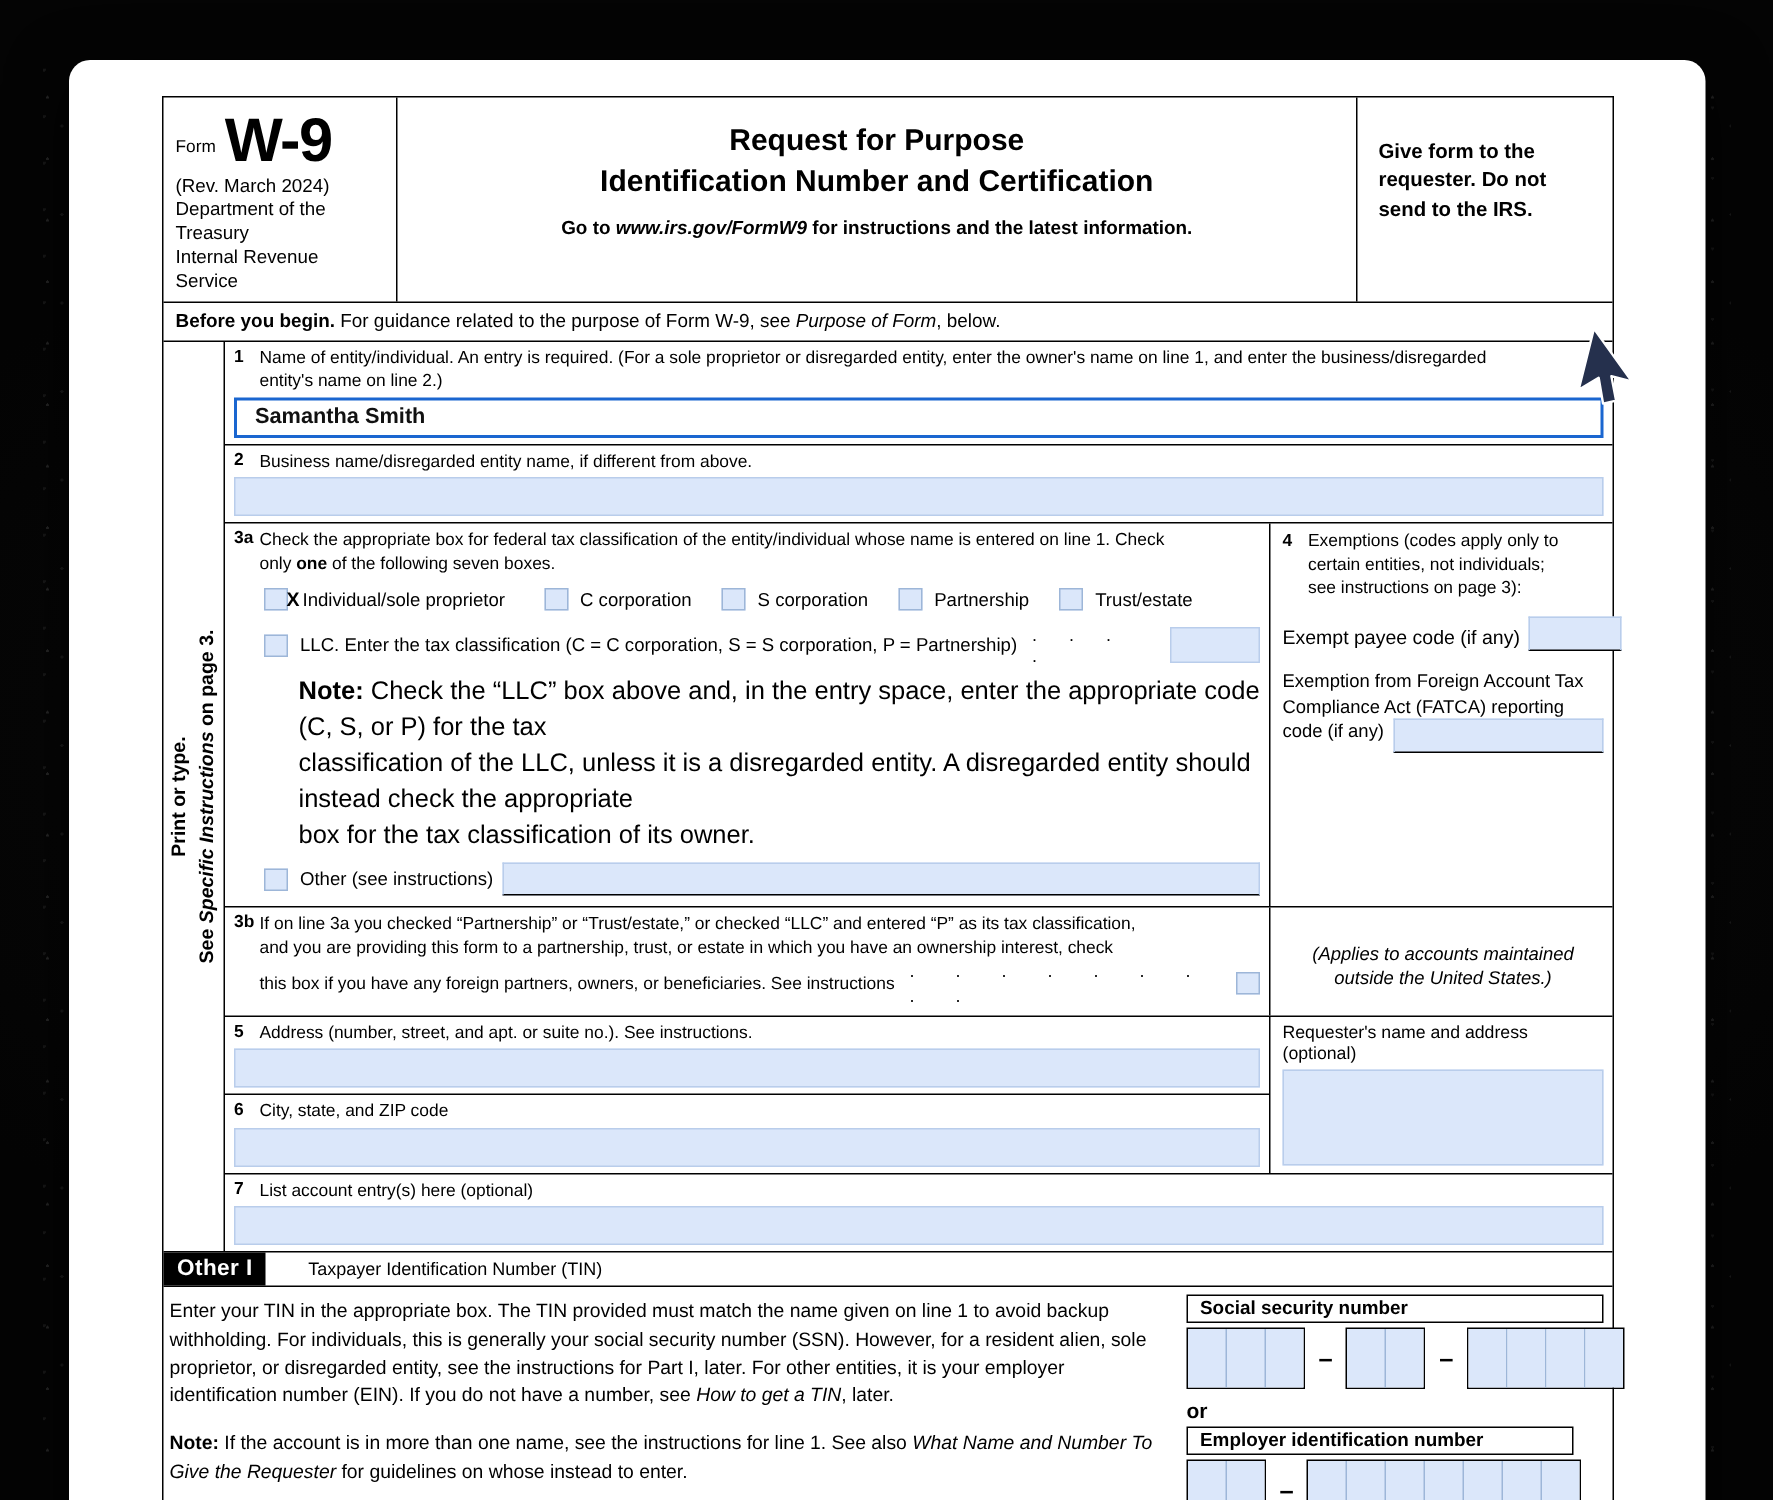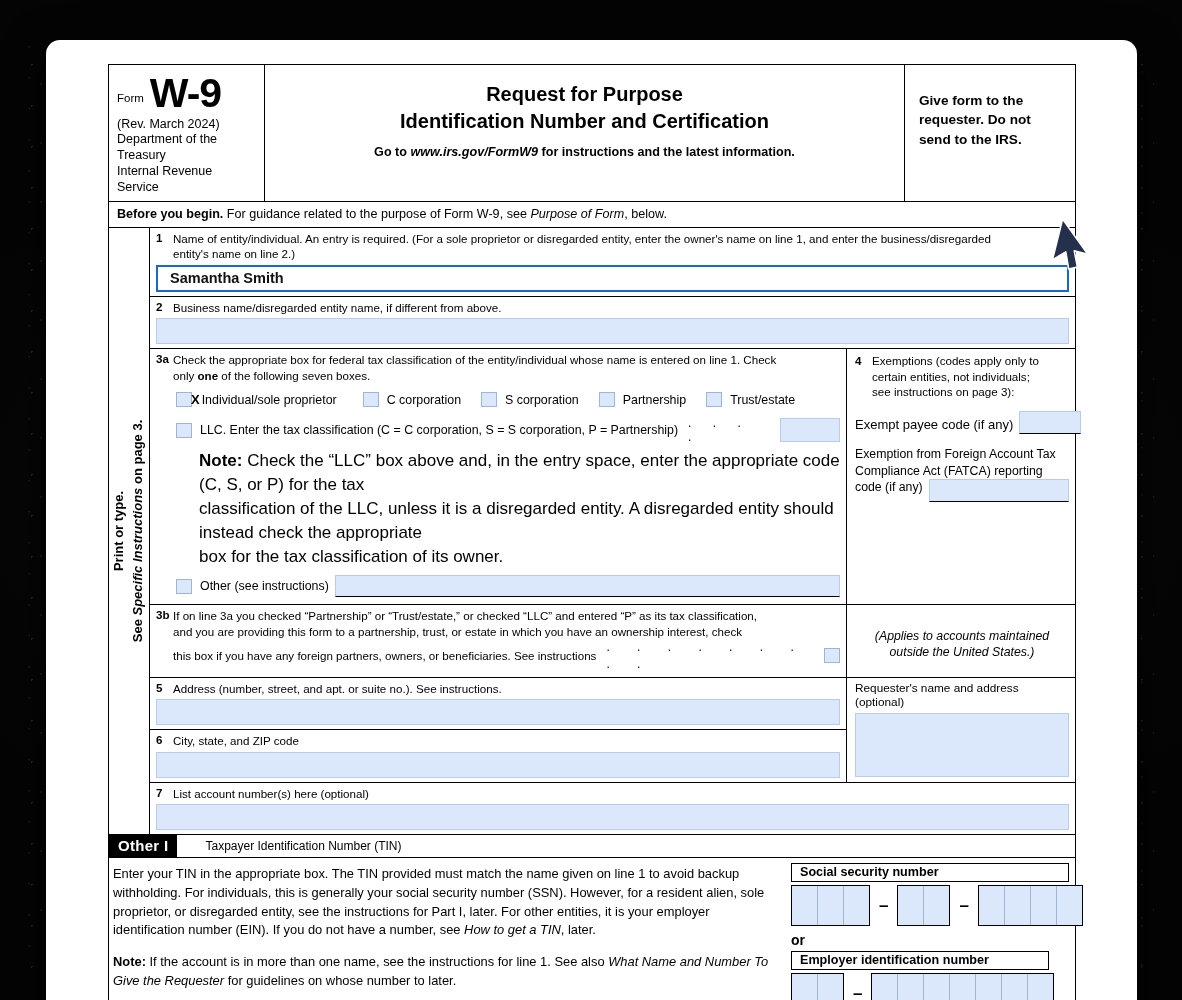--- a/index.html
+++ b/index.html
@@ -323,37 +323,37 @@
           </div>
           <div class="excol" style="padding:3px 6px 5px 8px;display:flex;flex-direction:column;">
             <div style="font-size:11.8px;">Requester's name and address (optional)</div>
             <div class="field" style="flex:1;height:auto;margin-top:4px;"></div>
           </div>
         </div>
 
         <div class="cell" style="padding-bottom:4px;">
           <div class="hang">
             <div class="num">7</div>
-            <div class="txt">List account number(s) here (optional)</div>
+            <div class="txt">List account entry(s) here (optional)</div>
           </div>
           <div class="field"></div>
         </div>
 
       </div>
     </div>
 
     <div class="partbar bt bb">
       <span class="parttag">Other I</span>
       <span class="parttitle">Taxpayer Identification Number (TIN)</span>
     </div>
 
     <div class="p1wrap bb">
       <div class="p1left">
         <p style="margin:0 0 13px;"><span>Enter your TIN in the appropriate box. The TIN provided must match the name given on line 1 to avoid backup withholding. For individuals, this is generally your social security number (SSN). However, for a resident alien, sole proprietor, or disregarded entity, see the instructions for Part I, later. For other entities, it is your employer identification number (EIN). If you do not have a number, see </span><i>How to get a TIN</i><span>, later.</span></p>
-        <p style="margin:0;"><b>Note:</b><span> If the account is in more than one name, see the instructions for line 1. See also </span><i>What Name and Number To Give the Requester</i><span> for guidelines on whose number to later.</span></p>
+        <p style="margin:0;"><b>Note:</b><span> If the account is in more than one name, see the instructions for line 1. See also </span><i>What Name and Number To Give the Requester</i><span> for guidelines on whose instead to enter.</span></p>
       </div>
       <div class="p1right">
         <div class="tinhead">Social security number</div>
         <div class="tinboxes">
           <span class="tseg">
                 <i class="tcell"></i>
                 <i class="tcell"></i>
                 <i class="tcell"></i>
               </span>
           <span class="tdash">–</span>

